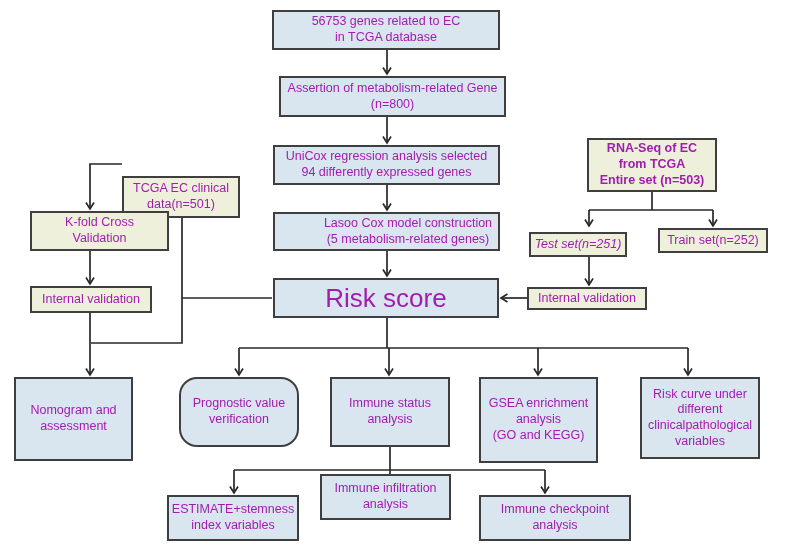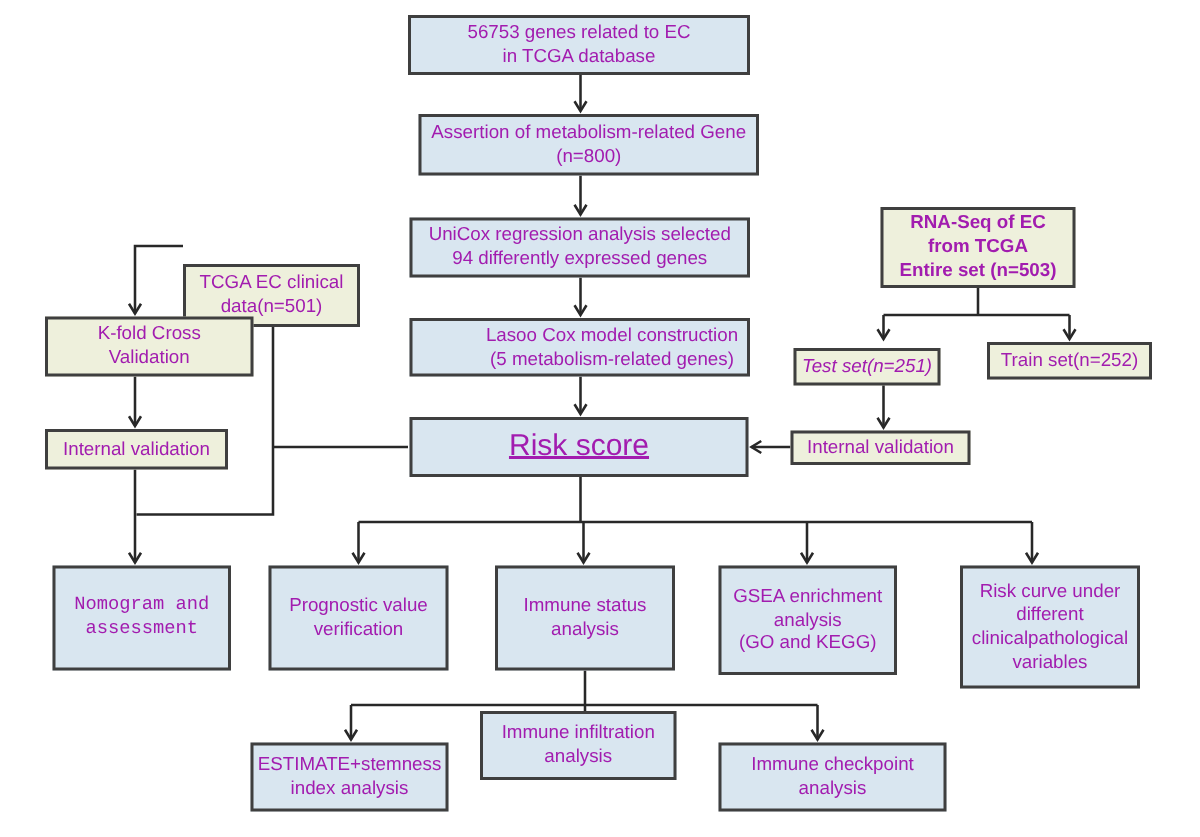--- a/index.html
+++ b/index.html
@@ -14,42 +14,42 @@
   .node{
     position:absolute;z-index:2;box-sizing:border-box;
     border:2px solid var(--node-border,#3f3f3f);
     display:flex;align-items:center;justify-content:center;
     text-align:center;white-space:pre-line;
     font-size:12.5px;line-height:1.26;color:#a21caf;
     padding:1px 3px;
   }
   .blue{background:var(--node-blue,#d9e6f0);}
   .cream{background:var(--node-cream,#eef0dc);}
-  .risk-label{font-size:20px;text-decoration:underline;}
+  .risk-label{font-size:26px;}
 
   
   .n-genes        {left:272px;top:10px; width:228px;height:40px;}
   .n-assertion    {left:279px;top:76px; width:227px;height:41px;}
   .n-unicox       {left:273px;top:145px;width:227px;height:40px;}
   .n-lasoo        {left:273px;top:212px;width:227px;height:39px;padding-left:46px;}
   .n-risk         {left:273px;top:278px;width:226px;height:40px;}
   
   .n-clinical     {left:122px;top:143px;width:118px;height:42px;margin-top:33px;}
   .n-kfold        {left:30px; top:211px;width:139px;height:40px;}
   .n-internal-l   {left:30px; top:286px;width:122px;height:27px;}
   
   .n-rnaseq       {left:587px;top:138px;width:130px;height:54px;font-weight:bold;}
   .n-test         {left:529px;top:232px;width:98px;height:25px;font-style:italic;}
   .n-train        {left:658px;top:228px;width:110px;height:25px;}
   .n-internal-r   {left:527px;top:287px;width:120px;height:23px;}
   
-  .n-nomogram     {left:35px; top:377px;width:119px;height:70px;font-family:Liberation Mono, monospace;}
-  .n-prognostic   {left:179px;top:377px;width:120px;height:70px;}
+  .n-nomogram     {left:14px; top:377px;width:119px;height:84px;}
+  .n-prognostic   {left:179px;top:377px;width:120px;height:70px;border-radius:18px;}
   .n-immstatus    {left:330px;top:377px;width:120px;height:70px;}
-  .n-gsea         {left:479px;top:377px;width:119px;height:73px;}
+  .n-gsea         {left:479px;top:377px;width:119px;height:86px;}
   .n-riskcurve    {left:628px;top:377px;width:120px;height:82px;margin-left:12px;}
   
   .n-estimate     {left:167px;top:495px;width:132px;height:46px;}
   .n-infiltration {left:320px;top:474px;width:131px;height:46px;}
   .n-checkpoint   {left:479px;top:495px;width:152px;height:46px;}
 
   .connector-layer path{stroke:var(--connector,#282828);stroke-width:1.7;fill:none;}
 </style>
 </head>
 <body>
@@ -128,19 +128,19 @@
 analysis</div>
   <div class="node blue n-gsea">GSEA enrichment
 analysis
 (GO and KEGG)</div>
   <div class="node blue n-riskcurve">Risk curve under
 different
 clinicalpathological
 variables</div>
 
   <div class="node blue n-estimate">ESTIMATE+stemness
-index analysis</div>
+index variables</div>
   <div class="node blue n-infiltration">Immune infiltration
 analysis</div>
   <div class="node blue n-checkpoint">Immune checkpoint
 analysis</div>
 
 </div>
 
 </body></html>

